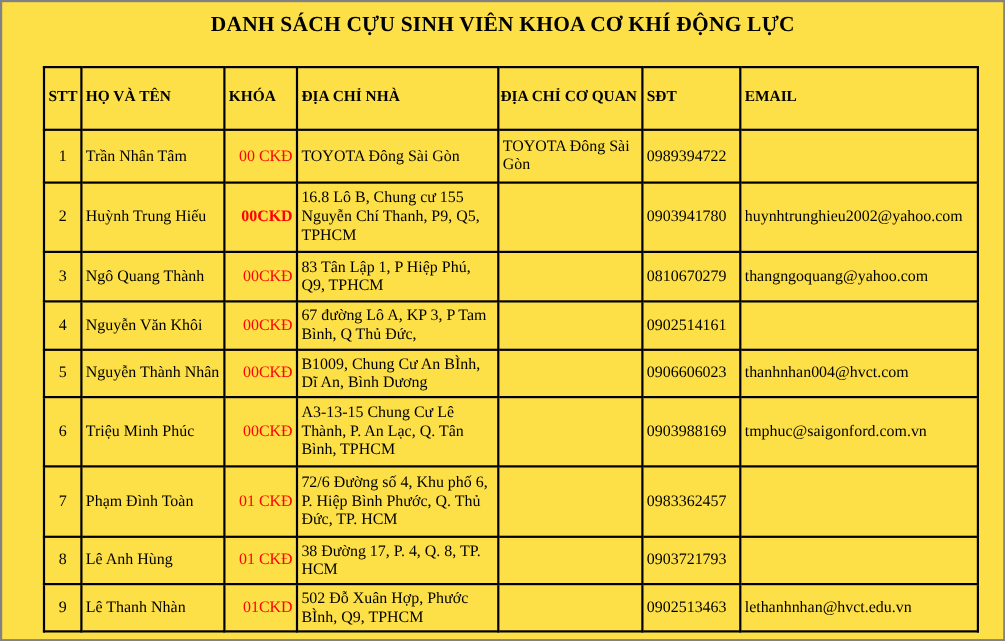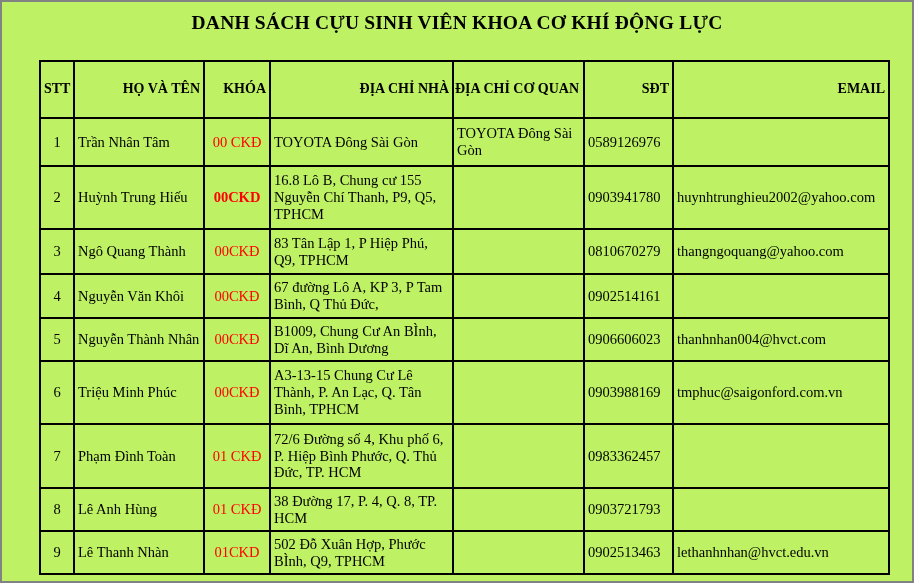--- a/index.html
+++ b/index.html
@@ -6,21 +6,21 @@
     margin: 0;
     padding: 0;
     background: #ffffff;
     font-family: "Liberation Serif", "DejaVu Serif", serif;
   }
   .screen {
     position: relative;
     width: 914px;
     height: 583px;
     box-sizing: border-box;
-    background: #bef264;
+    background: #fde047;
     border: 2px solid #828282;
     overflow: hidden;
   }
   .doc-title {
     position: absolute;
     top: 10px;
     left: 0;
     width: 100%;
     text-align: center;
     font-size: 19.5px;
@@ -42,31 +42,31 @@
   table.roster th, table.roster td {
     border: 2px solid #000000;
     padding: 1px 3px;
     vertical-align: middle;
     line-height: 1.16;
     overflow: hidden;
   }
   table.roster thead tr { height: 57px; }
   table.roster th {
     font-weight: bold;
-    text-align: right;
+    text-align: left;
     font-size: 14px;
   }
   table.roster th.clip {
     white-space: nowrap;
     text-align: left;
     padding-left: 1px;
     padding-right: 3px;
   }
   td.c-stt { text-align: center; }
-  td.c-khoa { text-align: center; }
+  td.c-khoa { text-align: right; }
   td.c-home, td.c-office, td.c-name, td.c-phone, td.c-email { text-align: left; }
 </style>
 </head>
 <body>
 
 <div class="screen">
   <div class="doc-title">DANH SÁCH CỰU SINH VIÊN KHOA CƠ KHÍ ĐỘNG LỰC</div>
 
   <table class="roster">
     <colgroup>
@@ -89,21 +89,21 @@
         <th>EMAIL</th>
       </tr>
     </thead>
     <tbody>
         <tr style="height: 48px;">
           <td class="c-stt">1</td>
           <td class="c-name">Trần Nhân Tâm</td>
           <td class="c-khoa" style="color: rgb(255, 0, 0);">00 CKĐ</td>
           <td class="c-home">TOYOTA Đông Sài Gòn</td>
           <td class="c-office">TOYOTA Đông Sài Gòn</td>
-          <td class="c-phone">0589126976</td>
+          <td class="c-phone">0989394722</td>
           <td class="c-email"></td>
         </tr>
         <tr style="height: 63px;">
           <td class="c-stt">2</td>
           <td class="c-name">Huỳnh Trung Hiếu</td>
           <td class="c-khoa" style="color: rgb(255, 0, 0); font-weight: bold;">00CKD</td>
           <td class="c-home">16.8 Lô B, Chung cư 155 Nguyễn Chí Thanh, P9, Q5, TPHCM</td>
           <td class="c-office"></td>
           <td class="c-phone">0903941780</td>
           <td class="c-email">huynhtrunghieu2002@yahoo.com</td>

